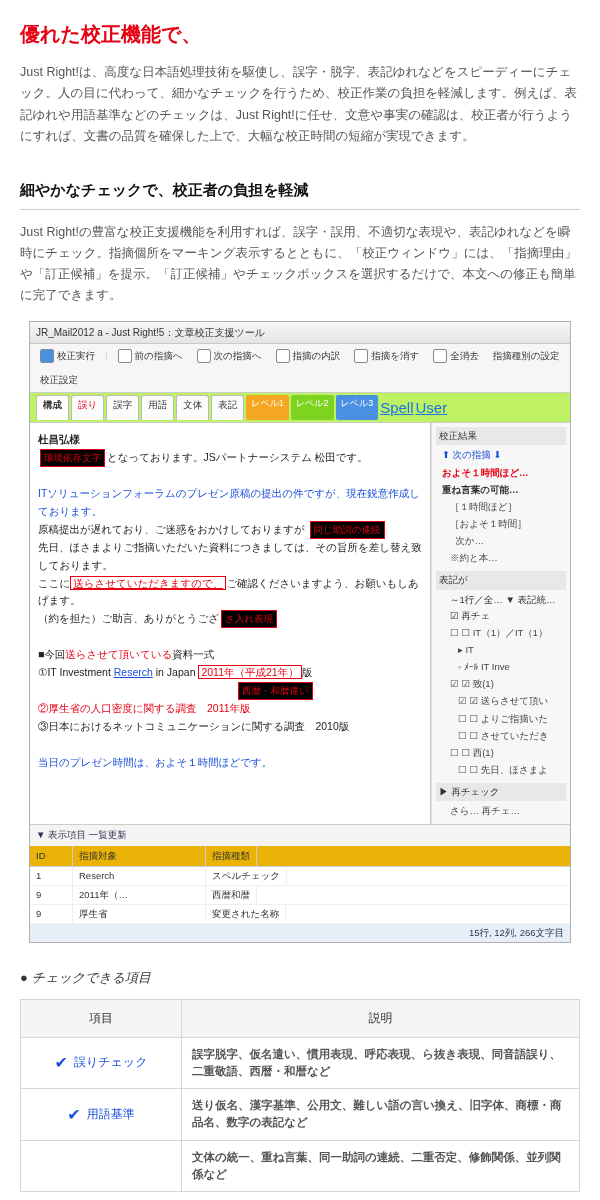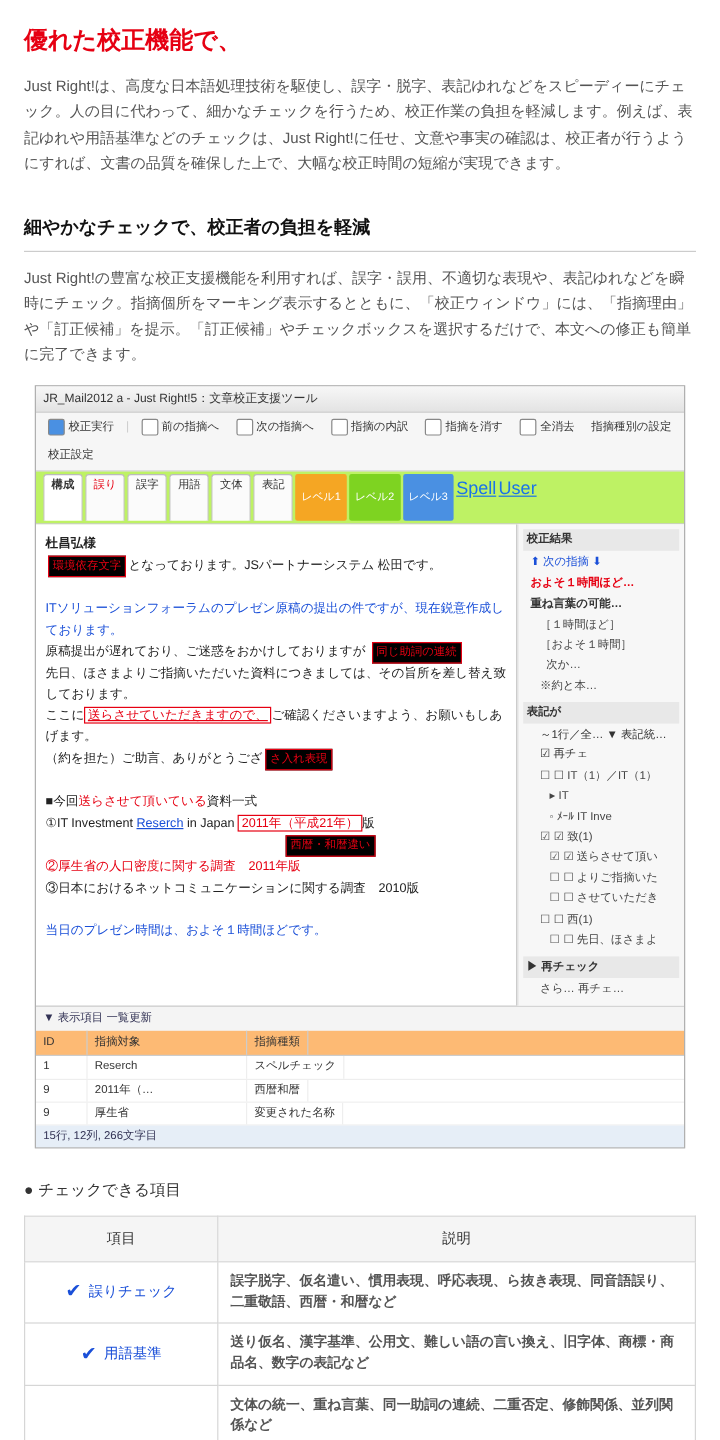--- a/index.html
+++ b/index.html
@@ -79,43 +79,43 @@
   .tabs-row {
     display:flex;
     gap:2px;
     padding:2px 6px;
     background:#bef264;
     border-bottom:1px solid #ccc;
     font-size:9.5px;
   }
   .tab { padding:1px 6px;border:1px solid #bbb;border-bottom:none;background:#fbfbfb;border-radius:3px 3px 0 0; }
   .tab.on { background:#fff;font-weight:bold; }
-  .lvl { padding:12px 5px;border-radius:2px;font-size:9px;color:#fff; }
+  .lvl { padding:1px 5px;border-radius:2px;font-size:9px;color:#fff; }
   .lvl1{background:#f5a623;} .lvl2{background:#7ed321;} .lvl3{background:#4a90e2;}
   .spell{color:#1a73e8;text-decoration:underline;font-size:15px;}
   .app-body{display:flex;background:#fff;}
   .doc{flex:1;padding:8px;border-right:1px solid #ccc;font-size:10.5px;line-height:1.7;color:#222;}
   .doc b{font-weight:bold;}
   .callout{display:inline-block;border:1px solid #e60012;color:#e60012;font-size:9.5px;padding:0 3px;margin:0 2px;background:#000000;}
   .doc .link{color:#1a4fd8;}
   .doc .red{color:#e60012;}
   .side{width:130px;background:#f7f7f7;font-size:9.5px;padding:4px;border-left:1px solid #ddd;}
-  .side-head{background:#e8e8e8;padding:1px 3px;margin-bottom:2px;font-weight:bold;}
+  .side-head{background:#e8e8e8;padding:1px 3px;margin-bottom:2px;font-weight:normal;}
   .side-item{padding:0 0 1px 6px;color:#1a4fd8;}
   .side-item.sub{padding-left:14px;color:#444;}
   .chk::before{content:"☑";margin-right:3px;color:#555;}
   .box::before{content:"☐";margin-right:3px;color:#555;}
   .app-bottom{border-top:1px solid #ccc;background:#f4f4f4;}
-  .grid-head{display:flex;font-size:9.5px;background:#fdba74;border-bottom:1px solid #ccc;align-items:flex-end;}
+  .grid-head{display:flex;font-size:9.5px;background:#eab308;border-bottom:1px solid #ccc;align-items:flex-end;}
   .grid-head span{padding:2px 6px;border-right:1px solid #ccc;}
   .grid-row{display:flex;font-size:9.5px;border-bottom:1px solid #eee;background:#fff;}
   .grid-row span{padding:1px 6px;border-right:1px solid #eee;}
-  .status{background:#e6eef7;font-size:9.5px;padding:1px 6px;color:#335;}
+  .status{background:#e6eef7;font-size:9.5px;text-align:right;padding:1px 6px;color:#335;}
   
-  .bullet-title{font-size:13px;margin:16px 0 10px;}
+  .bullet-title{font-size:13px;margin:16px 0 10px;font-style:italic;}
   .bullet-title::before{content:"●";margin-right:4px;}
   table.feat{width:100%;border-collapse:collapse;font-size:12px;}
   table.feat th,table.feat td{border:1px solid #d6d6d6;padding:8px 10px;vertical-align:middle;}
   table.feat th{background:#f5f5f5;text-align:center;font-weight:normal;color:#333;}
   .col-item{width:140px;text-align:center;}
   .check-mark{color:#1a4fd8;font-size:16px;margin-right:6px;vertical-align:middle;}
   .item-label{color:#1a4fd8;}
   .desc-cell{color:#555;font-size:11.5px;line-height:1.5;font-weight:bold;}
 </style>
 </head>

